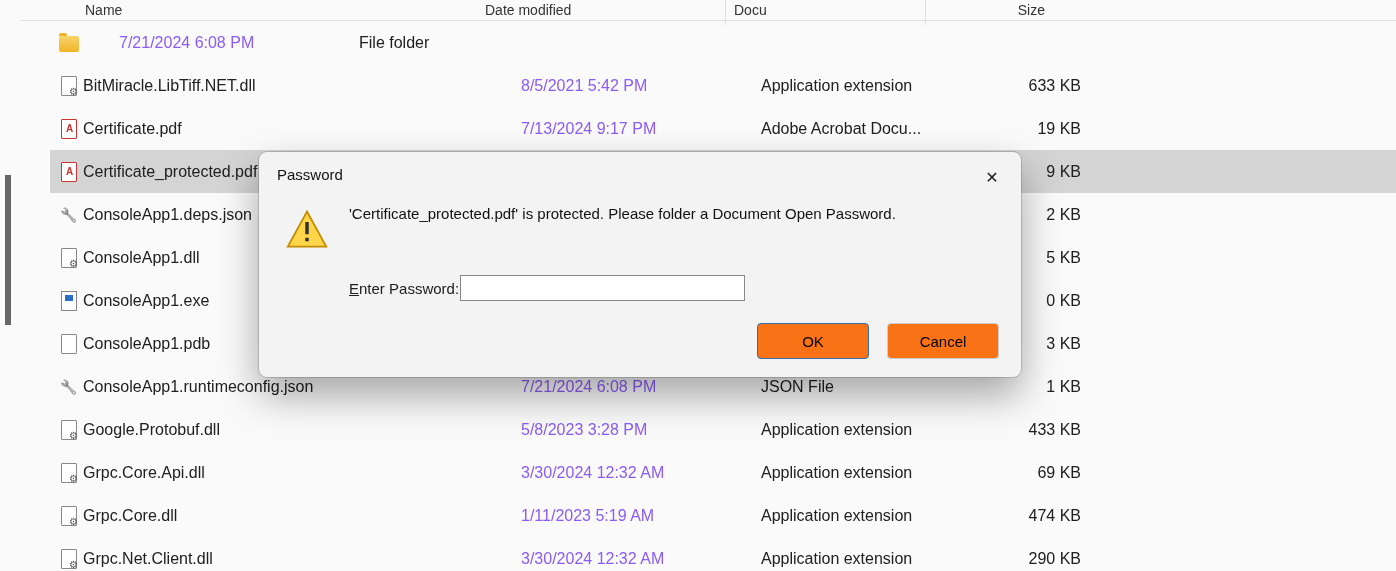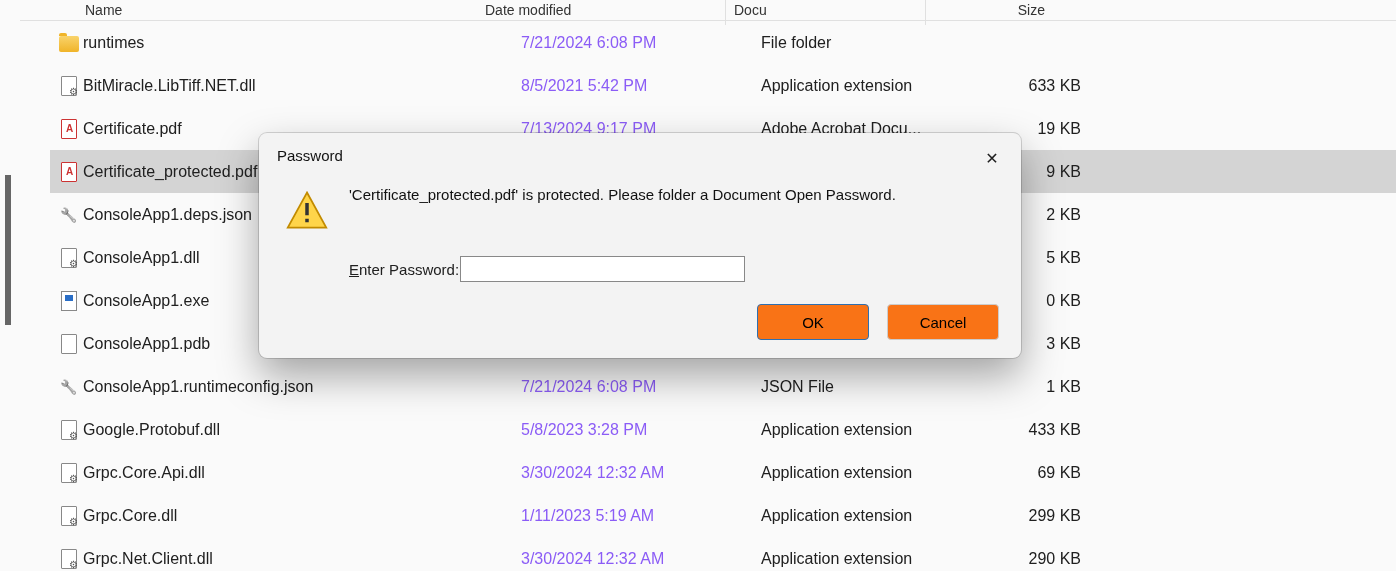--- a/index.html
+++ b/index.html
@@ -32,21 +32,21 @@
     .ico-dll::after { content:'⚙'; font-size:10px; position:absolute; bottom:-2px; right:-2px; color:#555;}
     .ico-pdf { border:1px solid #c33; background:#fff; width:16px; height:20px; position:relative; border-radius:1px;}
     .ico-pdf::after { content:'A'; font-size:10px; color:#c33; font-weight:bold; position:absolute; top:3px; left:4px;}
     .ico-json { width:20px; height:18px; position:relative; display:flex; align-items:center; justify-content:center;}
     .ico-json::before { content:'🔧'; font-size:14px; filter: grayscale(1);}
     .ico-exe { border:1px solid #888; background:#fff; width:16px; height:20px; position:relative;}
     .ico-exe::after { content:''; position:absolute; top:3px; left:3px; width:8px; height:6px; background:#2a6ec6;}
     .ico-file { border:1px solid #888; background:#fff; width:16px; height:20px; border-radius:1px;}
 
     
-    .overlay-shadow { position:absolute; top:133px; left:259px; width:762px; height:225px; border-radius:8px; background:#f3f3f3; box-shadow: 0 18px 40px rgba(0,0,0,.35), 0 0 0 1px rgba(0,0,0,.15); z-index: 10;}
+    .overlay-shadow { position:absolute; top:152px; left:259px; width:762px; height:225px; border-radius:8px; background:#f3f3f3; box-shadow: 0 18px 40px rgba(0,0,0,.35), 0 0 0 1px rgba(0,0,0,.15); z-index: 10;}
     .dlg-title { font-size:15px; padding: 14px 18px 10px 18px; color:#111; }
     .dlg-close { position:absolute; top:10px; right:14px; width:30px; height:30px; display:flex; align-items:center; justify-content:center; font-size:16px; cursor:pointer; }
     .dlg-body { display:flex; padding: 8px 20px 0 25px; }
     .warn-icon { width:45px; height:45px; margin-right: 20px; flex-shrink:0; margin-top: 5px; display:flex; align-items:center; justify-content:center;}
     .dlg-msg { font-size:15px; color:#111; padding-top:4px; }
     .dlg-row2 { display:flex; align-items:center; justify-content:flex-start; margin-top: 24px; margin-left: 90px; }
     .lbl-pass { font-size:15px; margin-right: 1px; }
     .lbl-pass .u { text-decoration: underline; }
     .pwd-input { width: 285px; height: 26px; border: 1px solid #888; background:#fff; padding: 2px 4px; font-size:14px;}
     .dlg-buttons { display:flex; gap: 18px; justify-content:flex-end; padding: 22px 22px 0 0;}
@@ -64,21 +64,20 @@
     <div class="hdr-date">Date modified</div>
     <div class="hdr-type">Docu</div>
     <div class="hdr-size">Size</div>
   </div>
 
   <div class="file-list" id="file-list">
       <div class="file-row">
         <span class="col-icon">
           <span class="ico ico-folder"></span>
         </span>
-        <span class="col-name">runtimes</span>
         <span class="col-date">7/21/2024 6:08 PM</span>
         <span class="col-type">File folder</span>
         <span class="col-size"></span>
       </div>
       <div class="file-row">
         <span class="col-icon">
           <span class="ico ico-dll"></span>
         </span>
         <span class="col-name">BitMiracle.LibTiff.NET.dll</span>
         <span class="col-date">8/5/2021 5:42 PM</span>
@@ -166,21 +165,21 @@
         <span class="col-type">Application extension</span>
         <span class="col-size">69 KB</span>
       </div>
       <div class="file-row">
         <span class="col-icon">
           <span class="ico ico-dll"></span>
         </span>
         <span class="col-name">Grpc.Core.dll</span>
         <span class="col-date">1/11/2023 5:19 AM</span>
         <span class="col-type">Application extension</span>
-        <span class="col-size">299 KB</span>
+        <span class="col-size">474 KB</span>
       </div>
       <div class="file-row">
         <span class="col-icon">
           <span class="ico ico-dll"></span>
         </span>
         <span class="col-name">Grpc.Net.Client.dll</span>
         <span class="col-date">3/30/2024 12:32 AM</span>
         <span class="col-type">Application extension</span>
         <span class="col-size">290 KB</span>
       </div>

